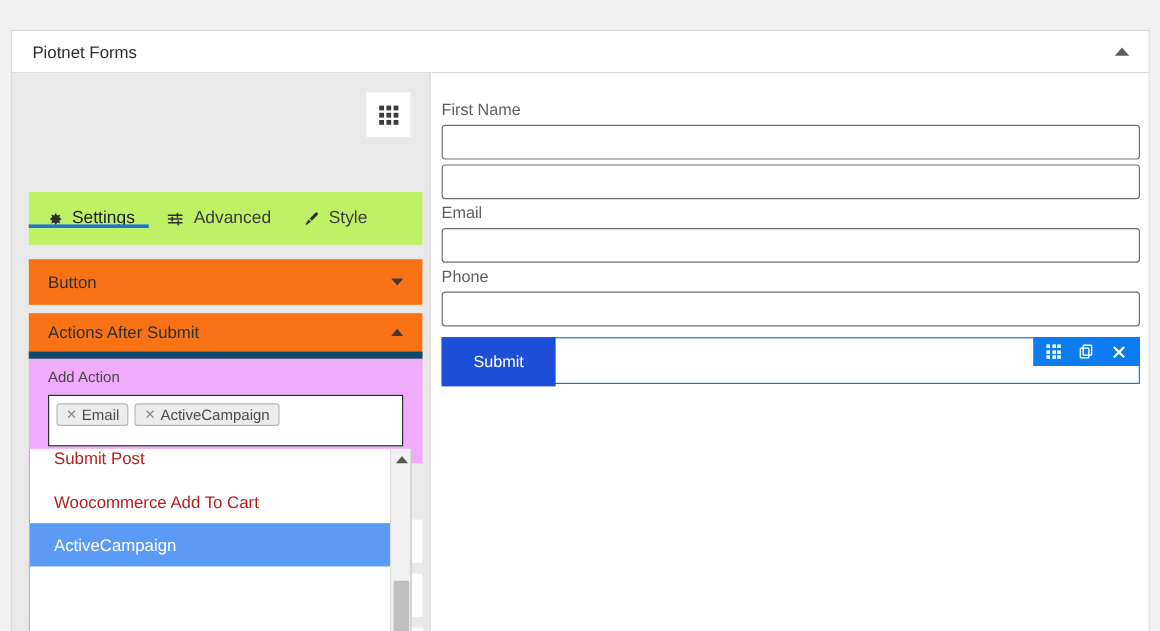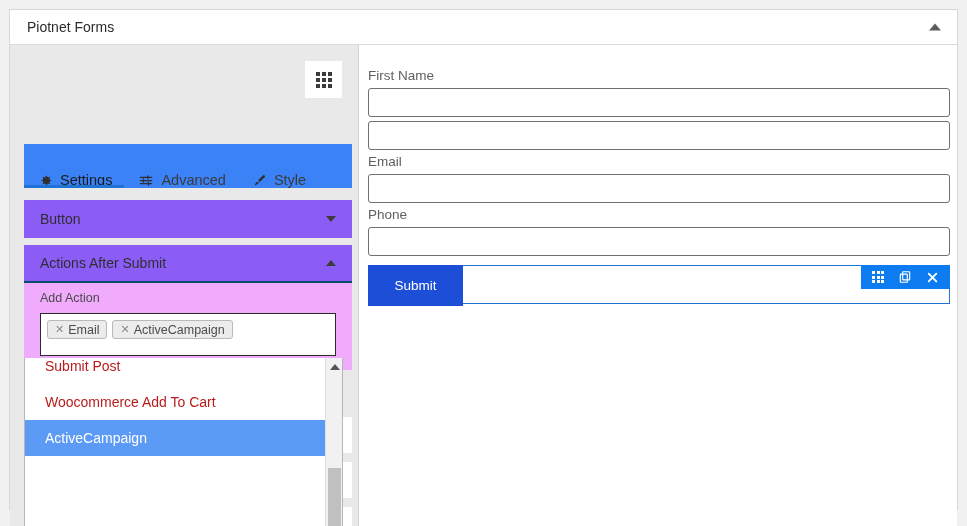--- a/index.html
+++ b/index.html
@@ -6,21 +6,21 @@
   html, body {
     margin: 0; padding: 0;
     width: 967px; height: 526px;
     background: #f1f1f1;
     font-family: "Liberation Sans", sans-serif;
     overflow: hidden;
   }
 
   #app {
     position: absolute;
-    left: 9px; top: 9px;
+    left: 9px; top: 25px;
     width: 949px; height: 501px;
     background: #ffffff;
     border: 1px solid #d8d8d8;
     border-bottom: none;
   }
 
   
   .titlebar {
     position: absolute; left: 0; top: 0;
     width: 100%; height: 35px;
@@ -79,23 +79,23 @@
     grid-template-rows: repeat(3, 4px);
     gap: 2px;
   }
   .grid9 i { display: block; background: #3c3c3c; }
 
   
   .tabs {
     position: absolute;
     left: 14px; top: 99px;
     width: 328px; height: 44px;
-    background: #3b82f6;
+    background: #bef264;
     display: flex;
-    align-items: flex-end;
+    align-items: center;
   }
   .tab {
     display: flex; align-items: center; gap: 7px;
     padding: 0 12px 0 14px;
     font-size: 14.5px;
     color: #3b3b3b;
     cursor: pointer;
     position: relative;
   }
   .tab.active { color: #1b1b1b; }
@@ -104,21 +104,21 @@
     position: absolute;
     left: 0; right: 0; bottom: 0;
     height: 3px; background: #1e73d6;
   }
   .tab svg { display: block; }
 
   
   .acc-row {
     position: absolute;
     left: 14px; width: 328px;
-    background: #8b5cf6;
+    background: #f97316;
     height: 38px;
     display: flex; align-items: center;
     padding: 0 28px 0 16px;
     font-size: 14px;
     color: #2f2f2f;
     cursor: pointer;
   }
   .acc-row .caret-dn {
     position: absolute; right: 16px;
     width: 0; height: 0;
@@ -128,21 +128,21 @@
   }
   .acc-row .caret-up {
     position: absolute; right: 16px;
     width: 0; height: 0;
     border-left: 5px solid transparent;
     border-right: 5px solid transparent;
     border-bottom: 6px solid #3c3c3c;
   }
 
   #row-button   { top: 155px; }
-  #row-actions  { top: 200px; border-bottom: 2px solid #0c4a6e; }
+  #row-actions  { top: 200px; border-bottom: 6px solid #0c4a6e; }
 
   
   .acc-content {
     position: absolute;
     left: 14px; top: 238px;
     width: 328px;
     background: #f0abfc;
     padding: 8px 16px 14px 16px;
   }
   .field-label {

